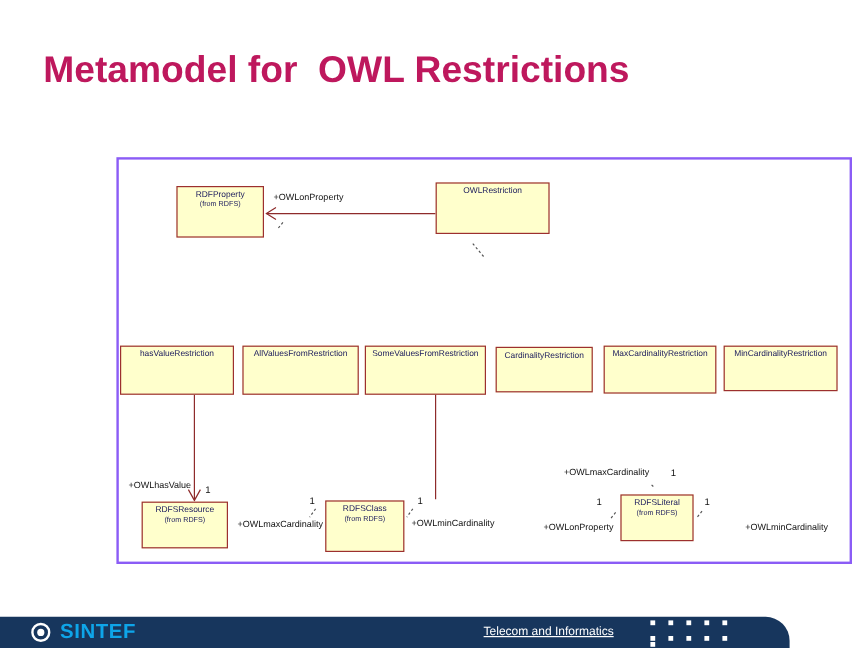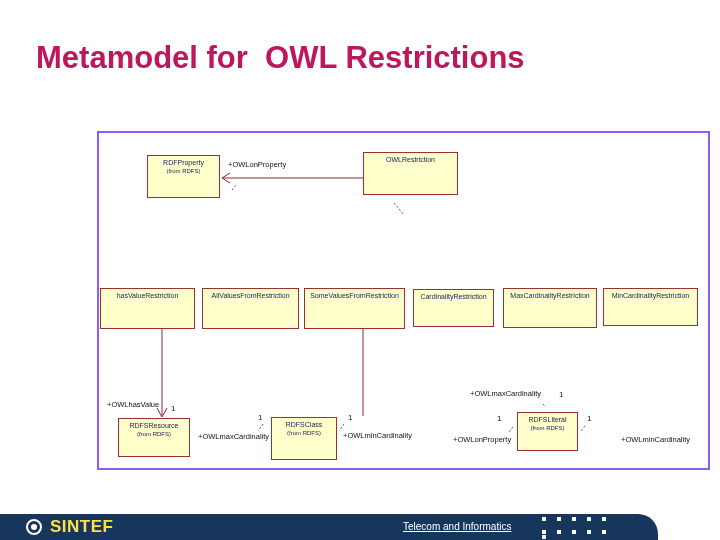--- a/index.html
+++ b/index.html
@@ -50,21 +50,21 @@
   }
   .logo-ring{
     width:12px;height:12px;border:2px solid #fff;border-radius:50%;
     position:relative;display:inline-block;
   }
   .logo-ring::after{
     content:'';position:absolute;left:3px;top:3px;width:6px;height:6px;
     background:#fff;border-radius:50%;
   }
   .logo-text{
-    color:#fde047;font-weight:bold;font-size:17px;letter-spacing:0.5px;
+    color:#0ea5e9;font-weight:bold;font-size:17px;letter-spacing:0.5px;
     margin-left:8px;line-height:20px;text-align:center;
   }
   .dept{
     position:absolute;left:403px;top:521px;color:#fff;font-size:10px;text-decoration:underline;
   }
   .dots{
     position:absolute;left:542px;top:517px;width:80px;
   }
   .dot-row{height:13px;}
   .dot{

